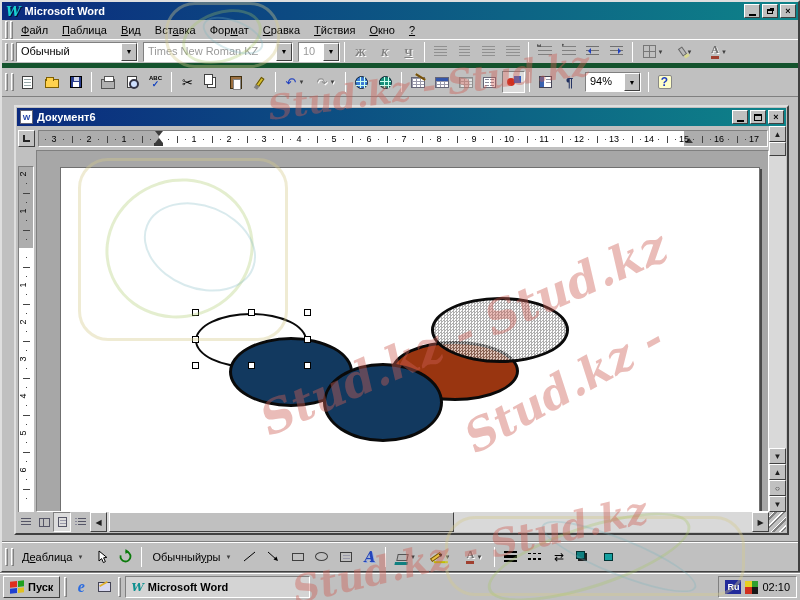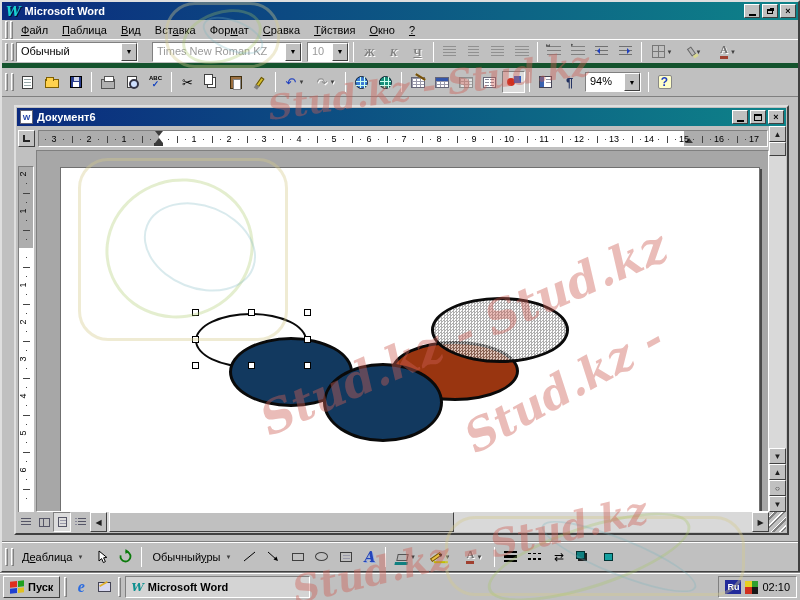--- a/index.html
+++ b/index.html
@@ -223,21 +223,21 @@
     <span class="menu-item"><span></span><u>?</u><span></span></span>
   </div>
 
   <div class="toolbar fmt">
     <span class="grip"></span>
       <span class="grip"></span>
     <span class="combo" style="width:122px">
       <span class="val">Обычный</span>
       <span class="dd">▼</span>
     </span>
-    <span class="combo dis" style="width:150px;margin-left:13px">
+    <span class="combo dis" style="width:150px;margin-left:4px">
       <span class="val">Times New Roman KZ</span>
       <span class="dd">▼</span>
     </span>
     <span class="combo dis" style="width:42px;margin-left:4px">
       <span class="val">10</span>
       <span class="dd">▼</span>
     </span>
     <span class="sep"></span>
     <span class="tbtn disabled i-bold">Ж</span>
     <span class="tbtn disabled i-italic">К</span>

